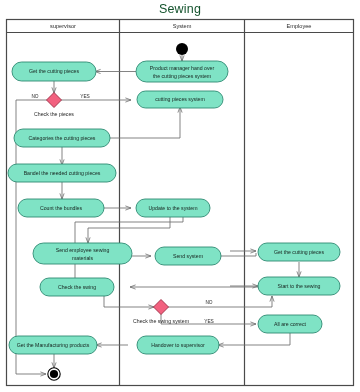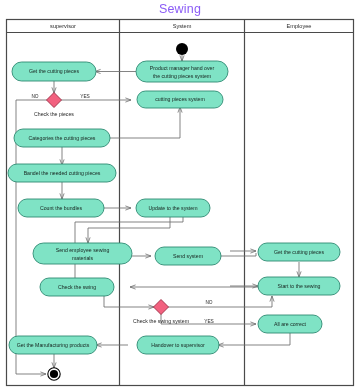--- a/index.html
+++ b/index.html
@@ -25,21 +25,21 @@
     left: 0;
     top: 0;
   }
   .diagram-title {
     position: absolute;
     left: 0;
     top: 2px;
     width: 360px;
     text-align: center;
     font-size: 12.5px;
-    color: #8b5cf6;
+    color: #14532d;
     letter-spacing: 0.2px;
   }
   .lane-header-label {
     font-size: 5.6px;
     fill: #2b2b2b;
     text-anchor: middle;
     dominant-baseline: middle;
   }
   .node-label {
     font-size: 5.2px;

